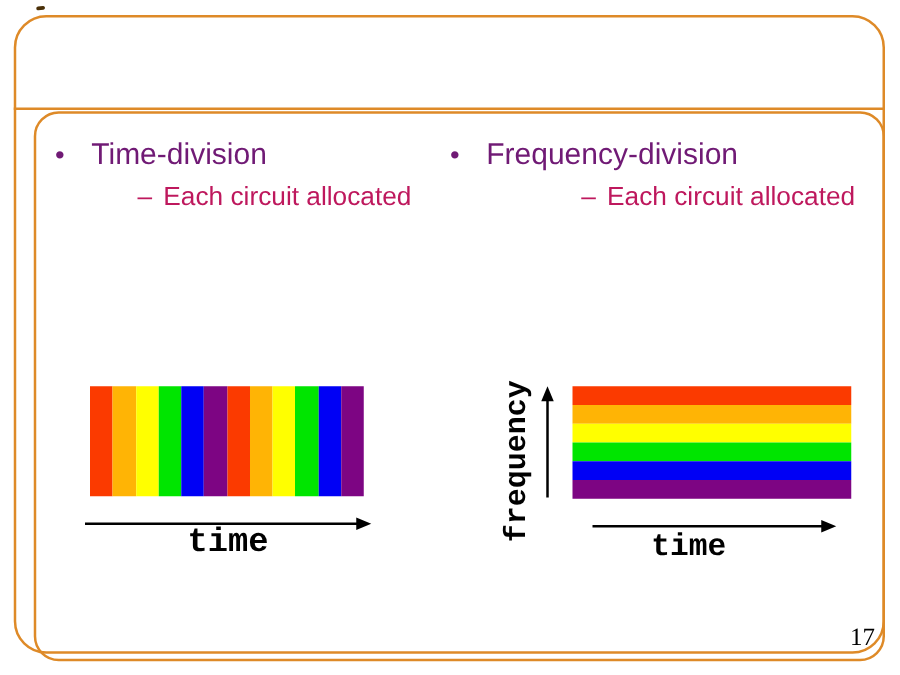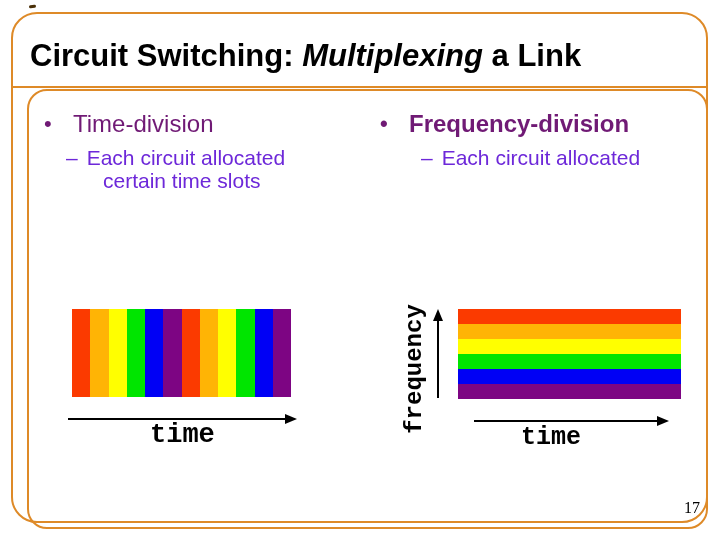--- a/index.html
+++ b/index.html
@@ -35,27 +35,27 @@
   .slide-title {
     position:absolute; left:30px; top:38px; width:660px;
     font-size:31px; font-weight:bold; color:#000; line-height:36px;
     white-space:nowrap;
   }
   .slide-title .em { font-style:italic; }
 
   
   .bullet-row { position:absolute; font-size:24px; color:#701a75; line-height:28px; white-space:nowrap; }
   .bullet-row .marker { display:inline-block; width:29px; font-size:22px; vertical-align:top; }
-  .sub-line { position:absolute; font-size:21px; color:#6d28d9; line-height:24px; white-space:nowrap; }
+  .sub-line { position:absolute; font-size:21px; color:#be185d; line-height:24px; white-space:nowrap;margin-left:44px; }
   .sub-line .marker { margin-right:9px; }
 
   .col-left-bullet  { left:44px;  top:110px; }
   .col-left-sub1    { left:66px;  top:146px; }
   .col-left-sub2    { left:103px; top:169px; }
-  .col-right-bullet { left:380px; top:110px;font-weight:bold; }
+  .col-right-bullet { left:360px; top:110px; }
   .col-right-sub1   { left:421px; top:146px; }
   .col-right-sub2   { left:439px; top:169px; }
 
   
   .tdm-rect {
     position:absolute; left:72px; top:309px; width:219px; height:88px;
     display:flex; flex-direction:row;
   }
   .fdm-rect {
     position:absolute; left:458px; top:309px; width:223px; height:90px;
@@ -75,39 +75,37 @@
   }
   .tdm-time-label { left:150px; top:420px; font-size:27px; }
   .fdm-time-label { left:521px; top:423px; font-size:25px; }
   .fdm-freq-label {
     left:339px; top:356px; width:150px; height:26px; font-size:24px;
     text-align:center; transform:rotate(-90deg); transform-origin:center center;
   }
 
   .page-number {
     position:absolute; left:672px; top:499px; width:28px;
-    font-family:"Liberation Serif", serif; font-size:16px; color:#000;
+    font-family:"Liberation Serif", serif; font-size:20px; color:#000;
     text-align:right;
   }
 </style>
 </head>
 <body style="--frame: #DE8A28;">
 
 <div class="slide">
 
   <div class="top-artifact"></div>
   <div class="outer-frame"></div>
   <div class="title-divider"></div>
   <div class="inner-frame"></div>
 
-  <div class="slide-title"><span>Circuit Switching: </span><span class="em">Multiplexing</span><span> a Link</span></div>
 
   <div class="bullet-row col-left-bullet"><span class="marker">•</span><span>Time-division</span></div>
   <div class="sub-line col-left-sub1"><span class="marker">–</span><span>Each circuit allocated</span></div>
-  <div class="sub-line col-left-sub2"><span>certain time slots</span></div>
 
   <div class="bullet-row col-right-bullet"><span class="marker">•</span><span>Frequency-division</span></div>
   <div class="sub-line col-right-sub1"><span class="marker">–</span><span>Each circuit allocated</span></div>
 
   <div class="tdm-rect">
       <div class="stripe" style="background: rgb(251, 58, 0);"></div>
       <div class="stripe" style="background: rgb(255, 180, 5);"></div>
       <div class="stripe" style="background: rgb(255, 255, 0);"></div>
       <div class="stripe" style="background: rgb(0, 229, 0);"></div>
       <div class="stripe" style="background: rgb(0, 0, 245);"></div>

